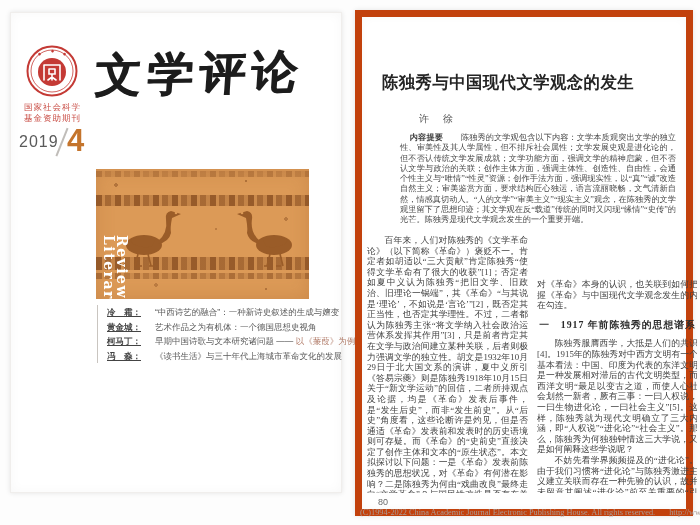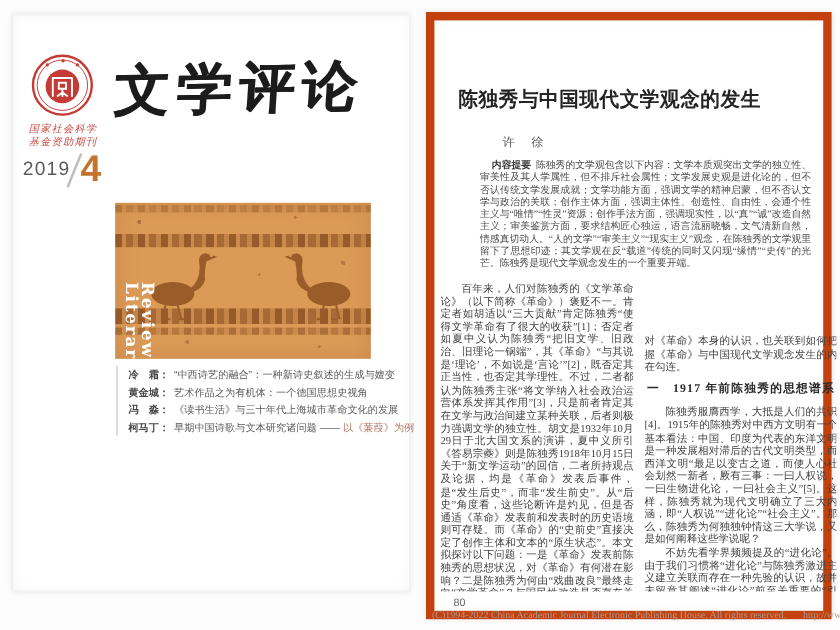--- a/index.html
+++ b/index.html
@@ -24,21 +24,21 @@
   #cover-page{left:10px;top:12px;width:332px;height:481px;
     box-shadow:0 0 5px rgba(0,0,0,.10), inset 0 0 12px rgba(0,0,0,.03);
     border:1px solid #f0eeec;}
   #article-page{left:355px;top:10px;width:338px;height:506px;
     box-shadow:0 0 5px rgba(0,0,0,.10), inset 0 0 10px rgba(0,0,0,.03);
     border:7px solid #c2410c;}
 
   
   .seal{position:absolute;left:15px;top:32px;width:52px;height:52px;}
   .funding{position:absolute;left:13px;top:89px;font-size:8.5px;line-height:11px;
-    color:#c84a42;font-family:"Liberation Sans",sans-serif;letter-spacing:1px;font-style:italic;}
+    color:#c84a42;font-family:"Liberation Sans",sans-serif;letter-spacing:1px;}
   .issue-row{position:absolute;left:6px;top:112px;width:90px;height:44px;}
   .issue-year{position:absolute;left:2px;top:8px;font-size:16px;color:#5a5a5a;
     font-family:"Liberation Sans",sans-serif;letter-spacing:1px;}
   .issue-slash{position:absolute;left:44px;top:2px;width:1.5px;height:30px;
     background:#c0bdb9;transform:rotate(22deg);}
   .issue-number{position:absolute;left:50px;top:-2px;font-size:31px;
     color:var(--accent-orange);font-weight:700;font-family:"Liberation Sans",sans-serif;}
   .masthead{position:absolute;left:84px;top:30px;width:226px;height:70px;
     font-size:46px;font-weight:900;color:#1c1c1c;letter-spacing:6px;
     transform:skewX(-5deg) rotate(-1.2deg);white-space:nowrap;
@@ -64,33 +64,33 @@
       radial-gradient(circle 2px at 170px 120px, rgba(139,80,34,.5) 60%, transparent 61%);}
   .birds{position:absolute;left:18px;top:30px;width:190px;height:72px;}
   .english-title{position:absolute;left:6px;top:66px;
     writing-mode:vertical-lr;color:#fff;
     font-family:"DejaVu Serif",serif;font-size:14px;line-height:13px;
     letter-spacing:1.5px;font-weight:600;}
   .contents{position:absolute;left:86px;top:292px;width:236px;
     border-left:1px solid #c9c5c0;padding-left:9px;
     font-size:8.5px;line-height:14.6px;color:#5a5a5a;
     font-family:"Liberation Sans",sans-serif;white-space:nowrap;}
-  .contents .author{font-weight:700;color:#444;margin-right:4px;}
+  .contents .author{font-weight:700;color:#444;margin-right:14px;text-decoration:underline;}
   .contents .hl{color:#b07a67;}
 
   
   .art-title{position:absolute;left:20px;top:54px;width:300px;
     font-size:17px;font-weight:900;color:#242424;letter-spacing:0.5px;
     transform:scaleX(.96);transform-origin:left;white-space:nowrap;}
   .art-author{position:absolute;left:57px;top:95px;font-size:10px;color:#555;
     letter-spacing:2px;}
   .abstract{position:absolute;left:38px;top:116px;width:276px;
     font-size:8.2px;line-height:10.3px;color:#4a4a4a;text-align:justify;}
   .abstract p{text-indent:1.2em;}
-  .abstract .lbl{font-weight:700;color:#3a3a3a;margin-right:4px;}
+  .abstract .lbl{font-weight:700;color:#3a3a3a;margin-right:18px;}
   .kw{margin-top:1px;}
   .columns{position:absolute;left:5px;top:218px;width:330px;height:258px;
     overflow:hidden;}
   .col{position:absolute;top:0;width:161px;height:258px;overflow:hidden;
     font-size:8.8px;line-height:10.6px;color:var(--body-gray);text-align:justify;}
   .col-left{left:0;}
   .col-right{left:170px;margin-top:44px;}
   .col p{text-indent:2em;}
   .col p.cont{text-indent:0;}
   .sec-heading{font-weight:900;text-align:center;font-size:9.8px;color:#2b2b2b;
@@ -158,24 +158,24 @@
   </div>
 
   <div class="contents">
     <div>
       <span class="author">冷　霜：</span><span>“中西诗艺的融合”：一种新诗史叙述的生成与嬗变</span>
     </div>
     <div>
       <span class="author">黄金城：</span><span>艺术作品之为有机体：一个德国思想史视角</span>
     </div>
     <div>
+      <span class="author">柯马丁：</span><span>早期中国诗歌与文本研究诸问题 —— </span><span class="hl">以《蒹葭》为例</span>
+    </div>
+    <div>
       <span class="author">冯　淼：</span><span>《读书生活》与三十年代上海城市革命文化的发展</span>
-    </div>
-    <div>
-      <span class="author">柯马丁：</span><span>早期中国诗歌与文本研究诸问题 —— </span><span class="hl">以《蒹葭》为例</span>
     </div>
   </div>
 </div>
 
 <div class="page" id="article-page">
 
   <h1 class="art-title">陈独秀与中国现代文学观念的发生</h1>
   <div class="art-author">许　徐</div>
 
   <div class="abstract">

